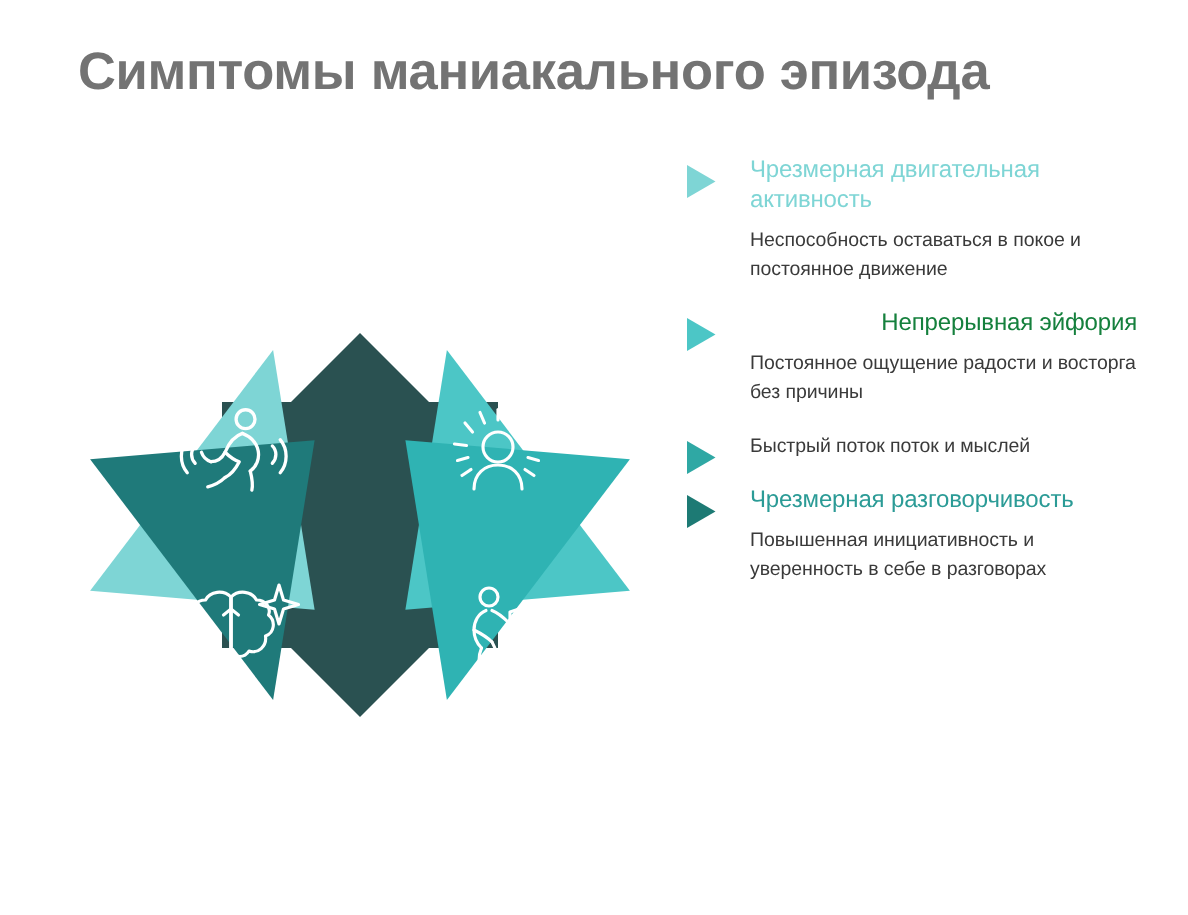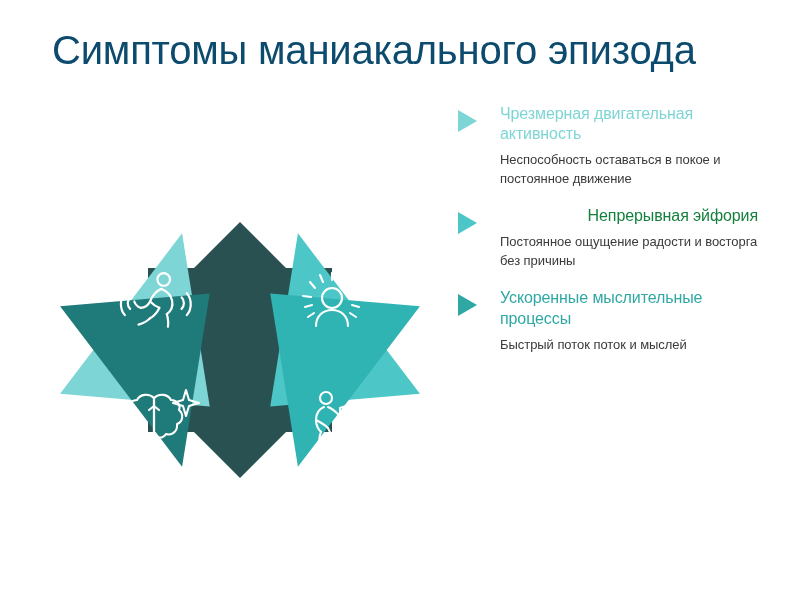--- a/index.html
+++ b/index.html
@@ -19,23 +19,23 @@
     position: absolute;
     inset: 0;
   }
 
   
   #page-title {
     position: absolute;
     left: 52px;
     top: 28px;
     width: 710px;
-    font-size: 40px;
-    font-weight: normal;
-    color: #0c4a6e;
+    font-size: 35px;
+    font-weight: bold;
+    color: #737373;
     letter-spacing: -0.2px;
     white-space: nowrap;
   }
 
   
   #graphic {
     position: absolute;
     left: 40px;
     top: 150px;
     width: 400px;
@@ -195,19 +195,23 @@
     </div>
 
     <div class="symptom-item" data-index="1">
       <span class="symptom-arrow"></span>
       <div class="symptom-heading">Непрерывная эйфория</div>
       <div class="symptom-body">Постоянное ощущение радости и восторга без причины</div>
     </div>
 
     <div class="symptom-item" data-index="2">
       <span class="symptom-arrow"></span>
-      <div class="symptom-heading">Ускоренные мыслительные процессы</div>
       <div class="symptom-body">Быстрый поток поток и мыслей</div>
     </div>
 
+    <div class="symptom-item" data-index="3">
+      <span class="symptom-arrow"></span>
+      <div class="symptom-heading">Чрезмерная разговорчивость</div>
+      <div class="symptom-body">Повышенная инициативность и уверенность в себе в разговорах</div>
+    </div>
 
   </div>
 </div>
 
 </body></html>

